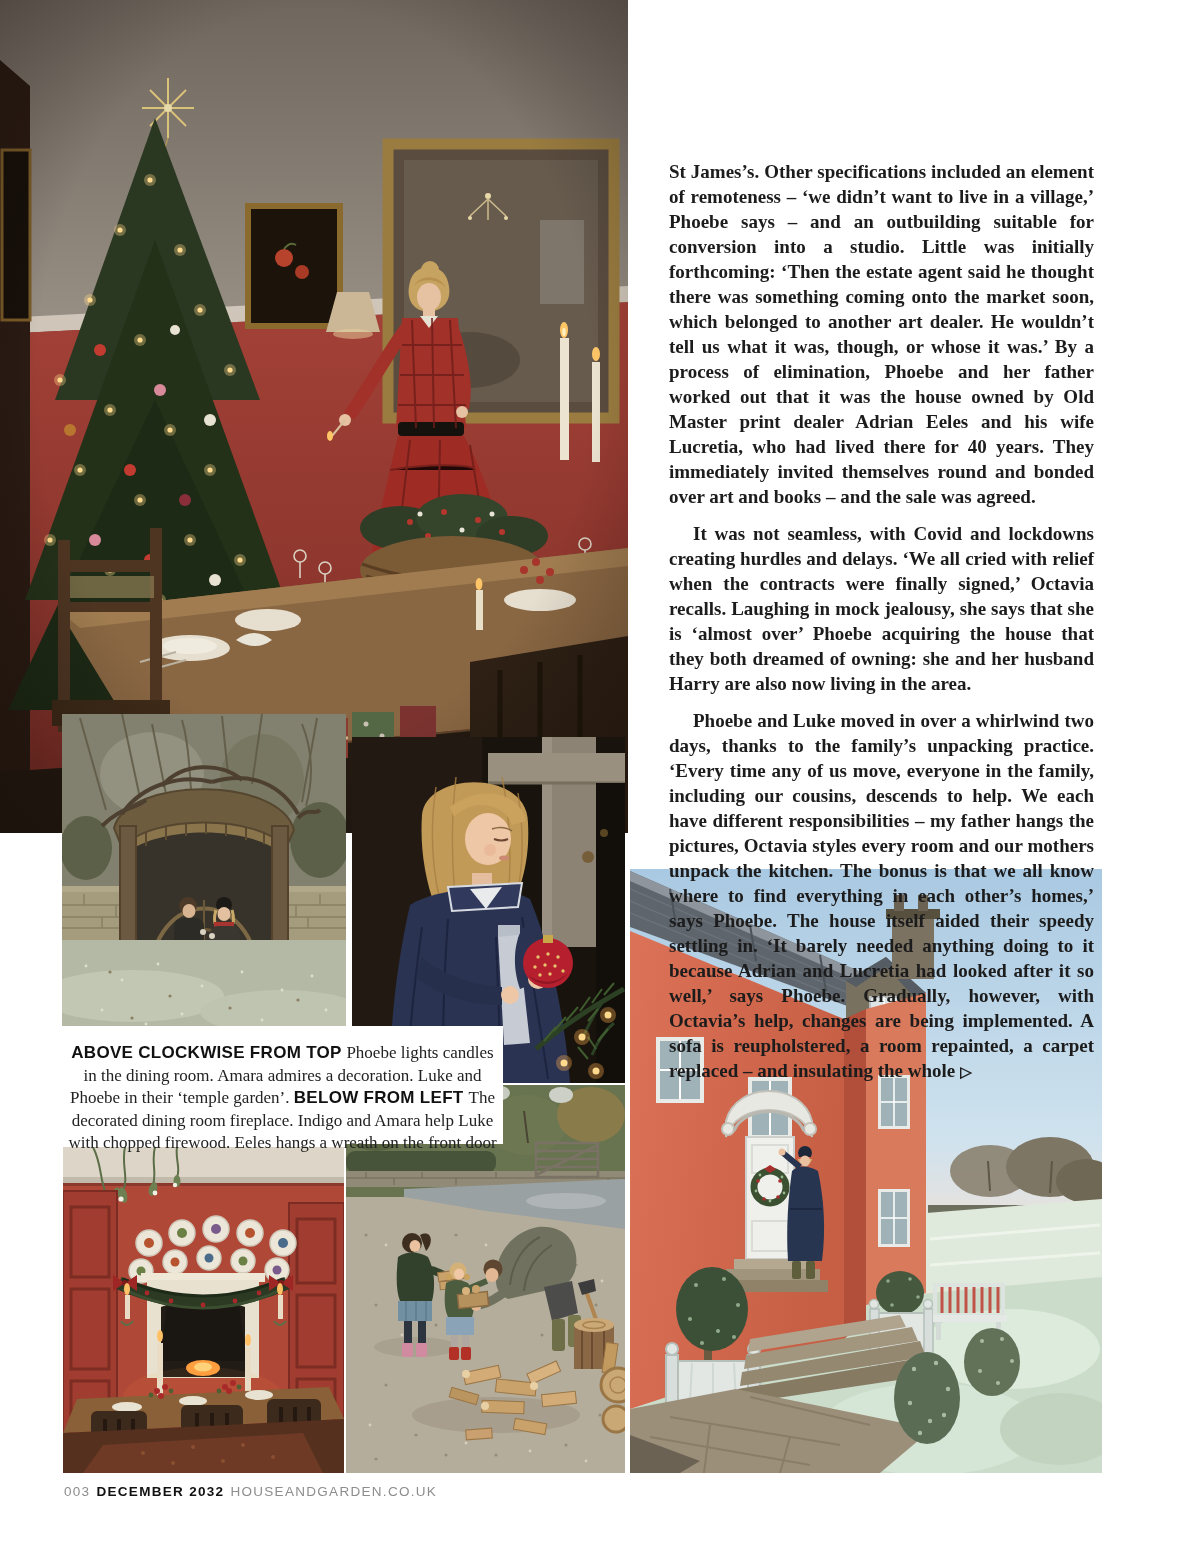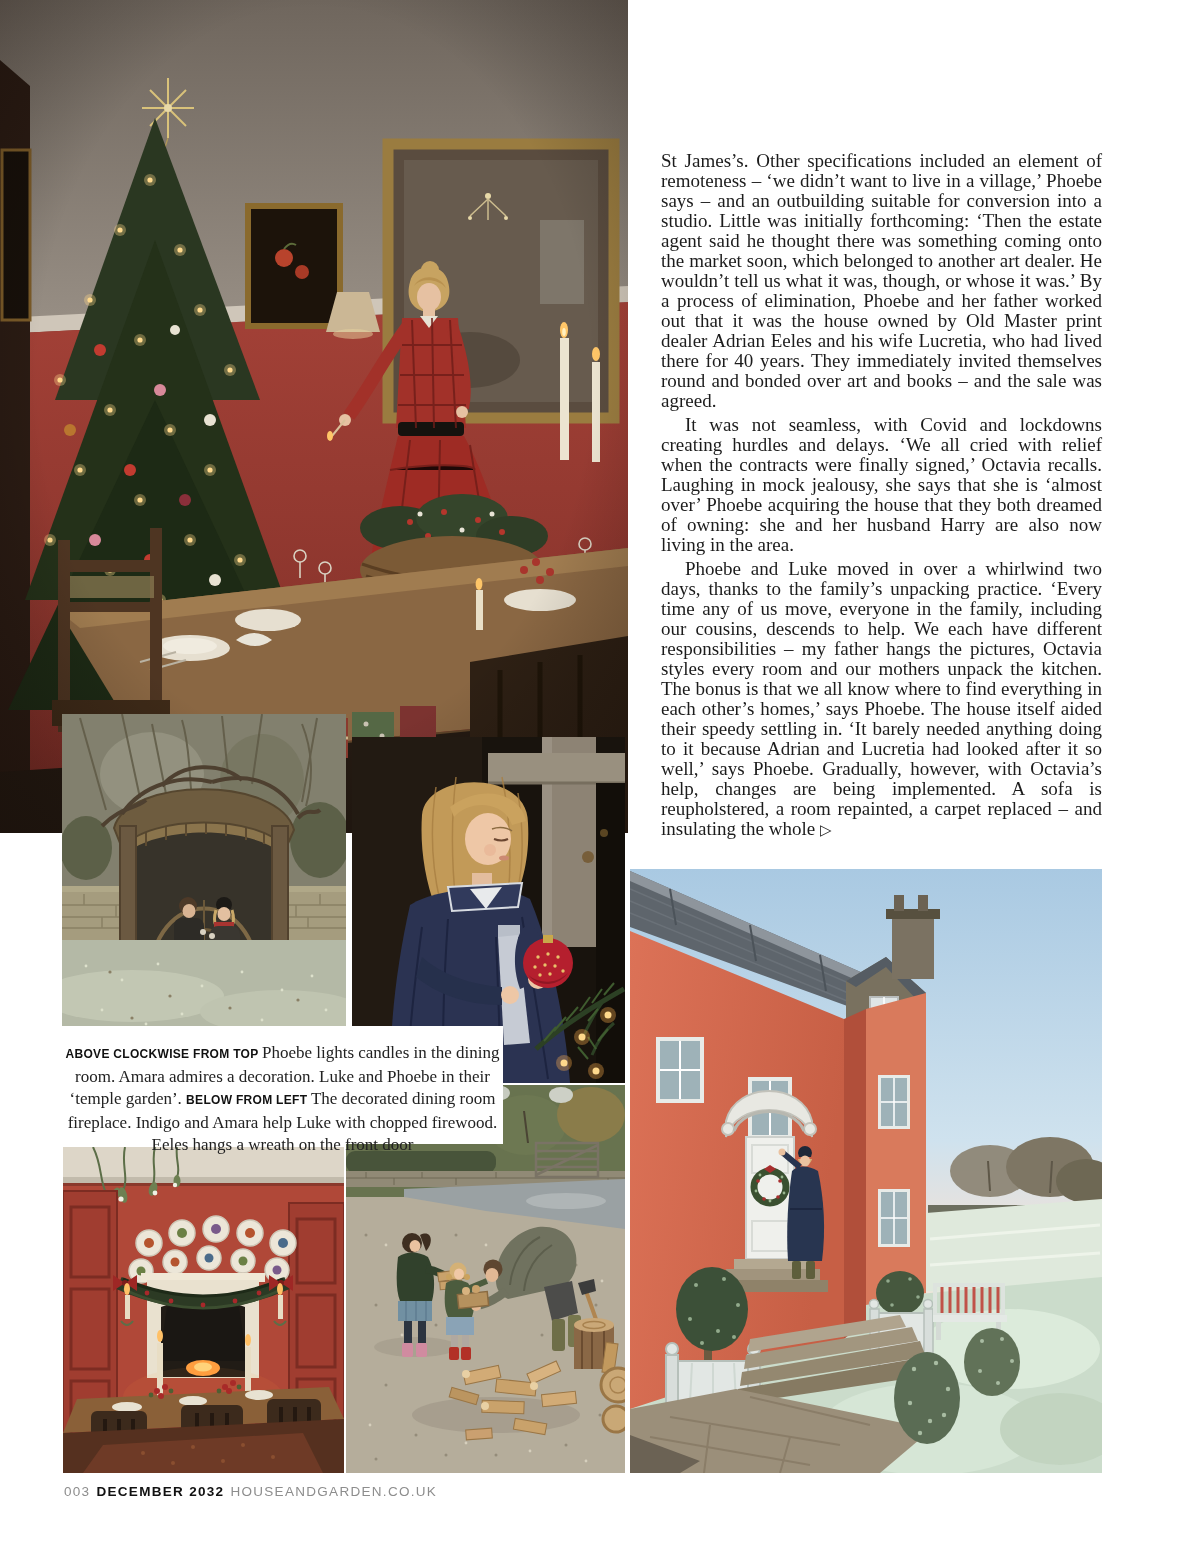--- a/index.html
+++ b/index.html
@@ -16,29 +16,29 @@
   .ph-fireplace{left:63px;top:1147px;width:281px;height:326px;}
   .ph-house{left:630px;top:869px;width:472px;height:604px;}
 
   
   .section-header{position:absolute;left:64px;top:52px;color:#f4efe9;z-index:30;white-space:nowrap;}
   .section-header .caps{font-size:34px;letter-spacing:3px;font-weight:400;}
   .section-header .ital{font-style:italic;font-size:34px;margin-left:10px;letter-spacing:1px;}
 
   
   .article{position:absolute;left:657px;top:147px;width:449px;z-index:20;}
-  .article p{margin:4px;font-size:19px;line-height:20px;text-align:justify;color:#1c1c1c;hyphens:auto;-webkit-hyphens:auto;}
+  .article p{margin:12px;font-size:19px;line-height:25px;text-align:justify;color:#1c1c1c;hyphens:auto;font-weight:bold;-webkit-hyphens:auto;}
   .article p.indent{text-indent:24px;}
   .cont{font-size:15px;margin-left:5px;color:#1c1c1c;}
 
   
   .caption-box{position:absolute;left:62px;top:1026px;width:441px;height:118px;background:#ffffff;z-index:25;
     display:flex;align-items:flex-start;justify-content:center;}
   .caption-inner{padding:16px 2px 0 2px;text-align:center;font-size:17px;line-height:22.6px;color:#222;}
-  .cap-bold{font-family:"Liberation Sans",sans-serif;font-weight:700;font-size:12px;letter-spacing:0.3px;color:#111;}
+  .cap-bold{font-family:"Liberation Sans",sans-serif;font-weight:700;font-size:17px;letter-spacing:0.3px;color:#111;}
 
   
   .footer{position:absolute;left:64px;top:1484px;font-family:"Liberation Sans",sans-serif;font-size:13.5px;letter-spacing:1.3px;z-index:20;white-space:nowrap;}
   .footer .muted{color:#8d8d8d;font-weight:400;}
   .footer .strong{color:#111111;font-weight:700;margin:0 6px;}
 </style>
 </head>
 <body>
 
 <div class="page">

